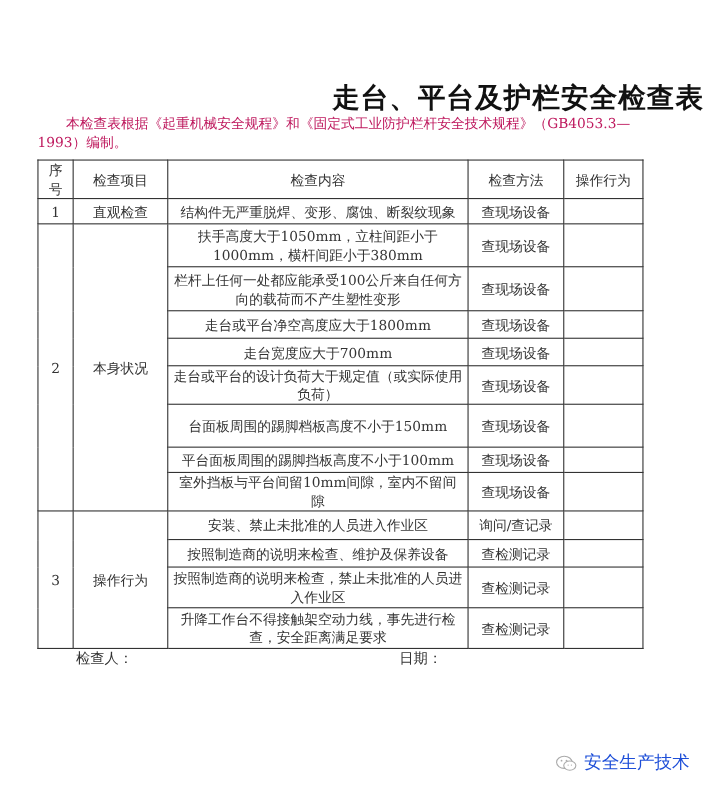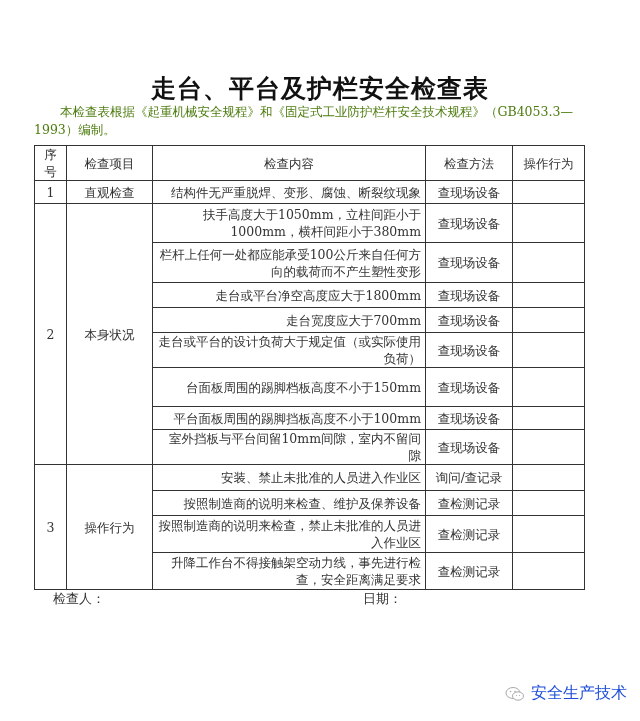--- a/index.html
+++ b/index.html
@@ -1,29 +1,29 @@
 <!DOCTYPE html>
 <html><head>
 <meta charset="utf-8">
 <style>
   html, body { margin:0; padding:0; background:#ffffff; }
   body { width:640px; height:721px; position:relative; overflow:hidden;
          font-family:"DejaVu Serif", "Liberation Serif", serif; color:#222; }
-  .title { position:absolute; top:72px; left:0; width:640px; text-align:center;
+  .title { position:absolute; top:72px; left:0; width:640px; text-align:right;
            font-family:"DejaVu Sans", "Liberation Sans", sans-serif;
            font-size:25px; font-weight:bold; letter-spacing:1px; color:#111; }
   .intro { position:absolute; top:103px; left:34px; width:552px;
-           font-size:12.5px; line-height:18px; color:#4d7c0f; text-indent:26px; }
+           font-size:12.5px; line-height:18px; color:#be185d; text-indent:26px; }
   table.sheet { position:absolute; top:145px; left:34px; width:550px;
                 border-collapse:collapse; table-layout:fixed; font-size:12.5px; color:#333;border-radius:22px; }
   table.sheet td, table.sheet th { border:1.5px solid #333; padding:0 4px; font-weight:normal;
                                    vertical-align:middle; line-height:17px; }
   table.sheet th { text-align:center; height:21px; }
   .c-center { text-align:center; }
-  .c-content { text-align:right; }
+  .c-content { text-align:center; }
   .sig { position:absolute; top:590px; font-size:13px; color:#333; }
   .watermark { position:absolute; top:683px; left:505px; font-family:"DejaVu Sans", sans-serif;
                font-size:16px; color:#1d4ed8; display:flex; align-items:center; gap:6px; }
   .wm-icon { width:20px; height:16px; }
 </style>
 </head>
 <body>
 
 <div class="title">走台、平台及护栏安全检查表</div>
 <div class="intro">本检查表根据《起重机械安全规程》和《固定式工业防护栏杆安全技术规程》（GB4053.3—1993）编制。</div>
@@ -116,21 +116,21 @@
       <td></td>
     </tr>
     <tr style="height:37px">
       <td class="c-content">升降工作台不得接触架空动力线，事先进行检查，安全距离满足要求</td>
       <td class="c-center">查检测记录</td>
       <td></td>
     </tr>
   </tbody>
 </table>
 
-<div class="sig" style="left:53px">检查人：</div>
+<div class="sig" style="left:69px">检查人：</div>
 <div class="sig" style="left:363px">日期：</div>
 
 <div class="watermark">
   <svg class="wm-icon" viewBox="0 0 20 16">
     <ellipse cx="8" cy="7" rx="7" ry="5.5" fill="none" stroke="#aaa" stroke-width="1"></ellipse>
     <ellipse cx="13" cy="10" rx="5.5" ry="4.2" fill="#fff" stroke="#aaa" stroke-width="1"></ellipse>
     <circle cx="5.5" cy="5.5" r="0.8" fill="#aaa"></circle>
       <circle cx="10" cy="5.5" r="0.8" fill="#aaa"></circle>
     <circle cx="11.5" cy="9.5" r="0.6" fill="#aaa"></circle>
       <circle cx="14.5" cy="9.5" r="0.6" fill="#aaa"></circle>

